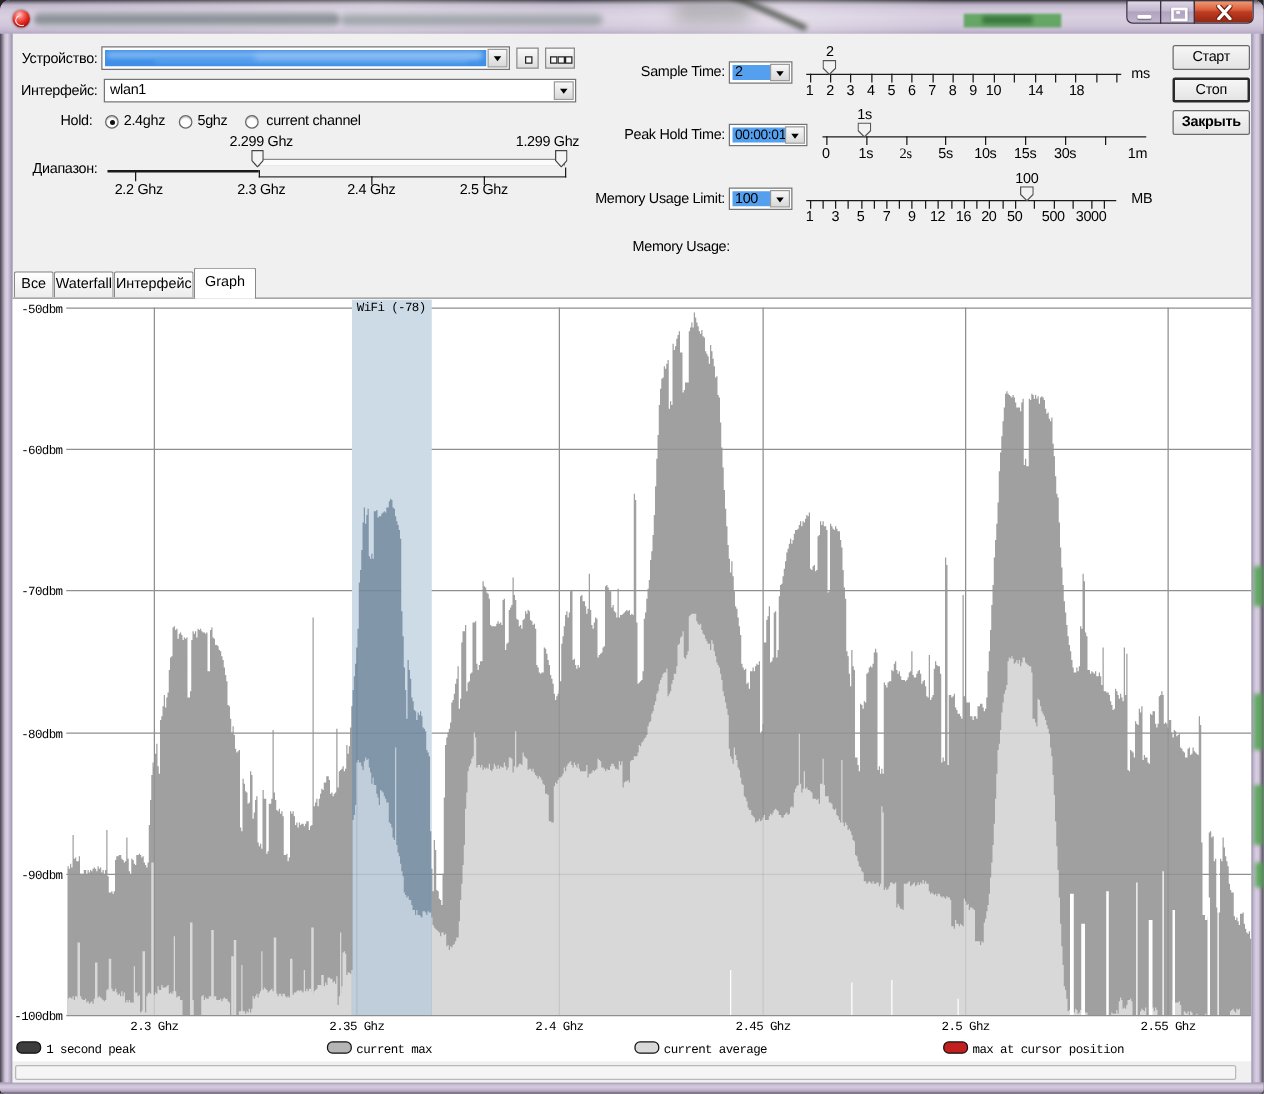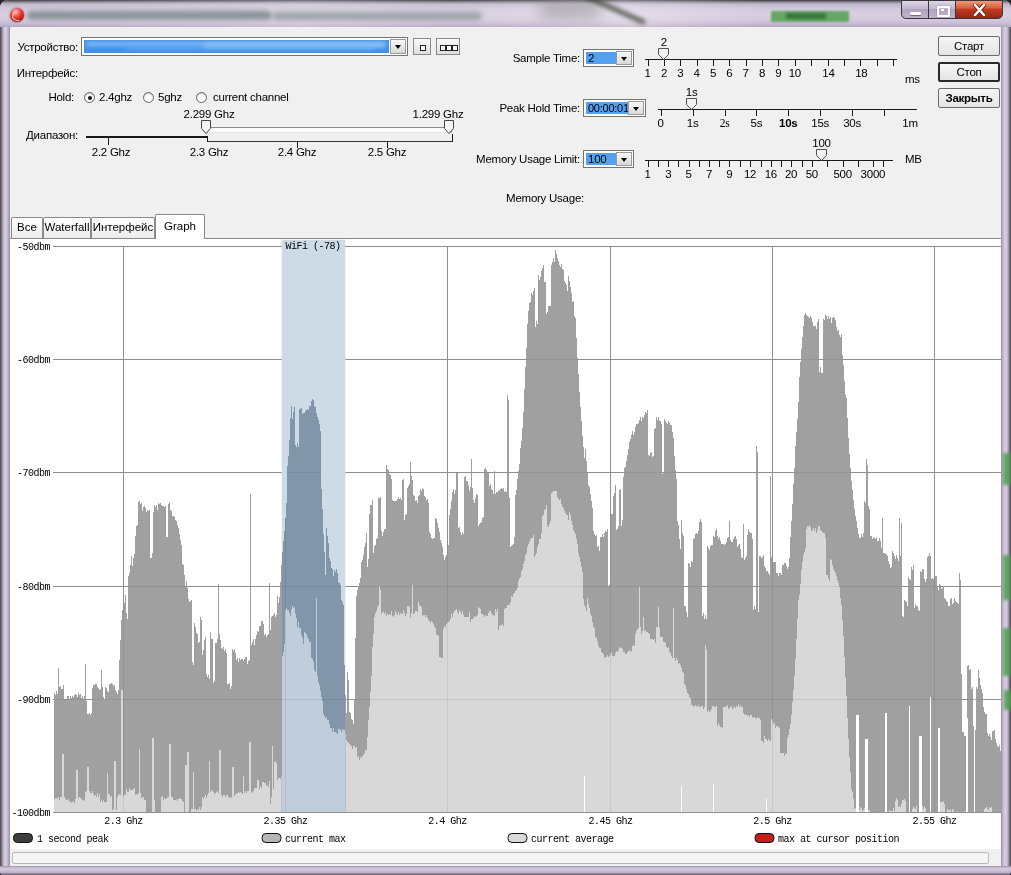--- a/index.html
+++ b/index.html
@@ -127,20 +127,24 @@
   <div class="toolbtn" style="left:413px;top:38px;width:18px;height:17px;">
     <div class="sq" style="left:6px;top:6px;"></div>
   </div>
   <div class="toolbtn" style="left:436px;top:38px;width:24px;height:17px;">
     <div class="sq" style="left:3px;top:6px;"></div>
       <div class="sq" style="left:9px;top:6px;"></div>
       <div class="sq" style="left:15px;top:6px;"></div>
   </div>
 
   <div class="rlbl" style="left:0px;top:67px;width:78px;">Интерфейс:</div>
+  <div class="combo" style="left:83px;top:63px;width:378px;height:19px;">
+    <div class="val">wlan1</div>
+    <div class="btn"></div>
+  </div>
 
   <div class="rlbl" style="left:0px;top:91px;width:74px;">Hold:</div>
   <div class="radio on" style="left:84px;top:92px;"></div>
   <div class="lbl" style="left:99px;top:91px;">2.4ghz</div>
   <div class="radio" style="left:143px;top:92px;"></div>
   <div class="lbl" style="left:158px;top:91px;">5ghz</div>
   <div class="radio" style="left:196px;top:92px;"></div>
   <div class="lbl" style="left:213px;top:91px;">current channel</div>
 
   <div class="rlbl" style="left:0px;top:129px;width:78px;">Диапазон:</div>
@@ -197,41 +201,41 @@
 <div class="slbl" style="left:745.7px;top:67px;">7</div>
 <div class="slbl" style="left:762.1px;top:67px;">8</div>
 <div class="slbl" style="left:778.4px;top:67px;">9</div>
 <div class="slbl" style="left:794.8px;top:67px;">10</div>
 <div class="slbl" style="left:828.5px;top:67px;">14</div>
 <div class="slbl" style="left:861.3px;top:67px;">18</div>
 <svg class="thumb" style="left:658.4px;top:47.5px;" viewBox="0 0 11 12">
       <path d="M0.5 0.5h10v6l-5 5-5-5z" fill="#f2f2f2" stroke="#555"></path>
     </svg>
 <div class="slbl" style="left:663.9px;top:36px;">2</div>
-  <div class="lbl" style="left:905px;top:53px;margin-top:20px;">ms</div>
+  <div class="lbl" style="left:905px;top:53px;">ms</div>
 
   <div class="rlbl" style="left:400px;top:102px;width:180px;">Peak Hold Time:</div>
   <div class="combo" style="left:583px;top:99px;width:63px;height:18px;">
     <div class="val blue" style="right:17px;font-size:11px;">00:00:01</div>
       <div class="btn"></div>
   </div>
   <div class="hline" style="left:658px;top:109px;width:259px;"></div>
 <div class="vtick" style="left:660.7px;top:109px;height:7px;"></div>
 <div class="vtick" style="left:692.6px;top:109px;height:7px;"></div>
 <div class="vtick" style="left:724.5px;top:109px;height:7px;"></div>
 <div class="vtick" style="left:756.4px;top:109px;height:7px;"></div>
 <div class="vtick" style="left:788.3px;top:109px;height:7px;"></div>
 <div class="vtick" style="left:820.2px;top:109px;height:7px;"></div>
 <div class="vtick" style="left:852.1px;top:109px;height:7px;"></div>
 <div class="vtick" style="left:884.0px;top:109px;height:7px;"></div>
 <div class="slbl" style="left:660.7px;top:117px;">0</div>
 <div class="slbl" style="left:692.6px;top:117px;">1s</div>
 <div class="slbl" style="left:724.5px;top:117px;font-family:Liberation Serif, serif;">2s</div>
 <div class="slbl" style="left:756.4px;top:117px;">5s</div>
-<div class="slbl" style="left:788.3px;top:117px;font-weight:bold;">10s</div>
+<div class="slbl" style="left:788.3px;top:117px;">10s</div>
 <div class="slbl" style="left:820.2px;top:117px;">15s</div>
 <div class="slbl" style="left:852.1px;top:117px;">30s</div>
 <div class="slbl" style="left:884.0px;top:117px;margin-left:26px;">1m</div>
 <svg class="thumb" style="left:686.1px;top:97.5px;" viewBox="0 0 11 12">
       <path d="M0.5 0.5h10v6l-5 5-5-5z" fill="#f2f2f2" stroke="#555"></path>
     </svg>
 <div class="slbl" style="left:691.6px;top:86px;">1s</div>
 
   <div class="rlbl" style="left:400px;top:153px;width:180px;">Memory Usage Limit:</div>
   <div class="combo" style="left:583px;top:150px;width:51px;height:18px;">

